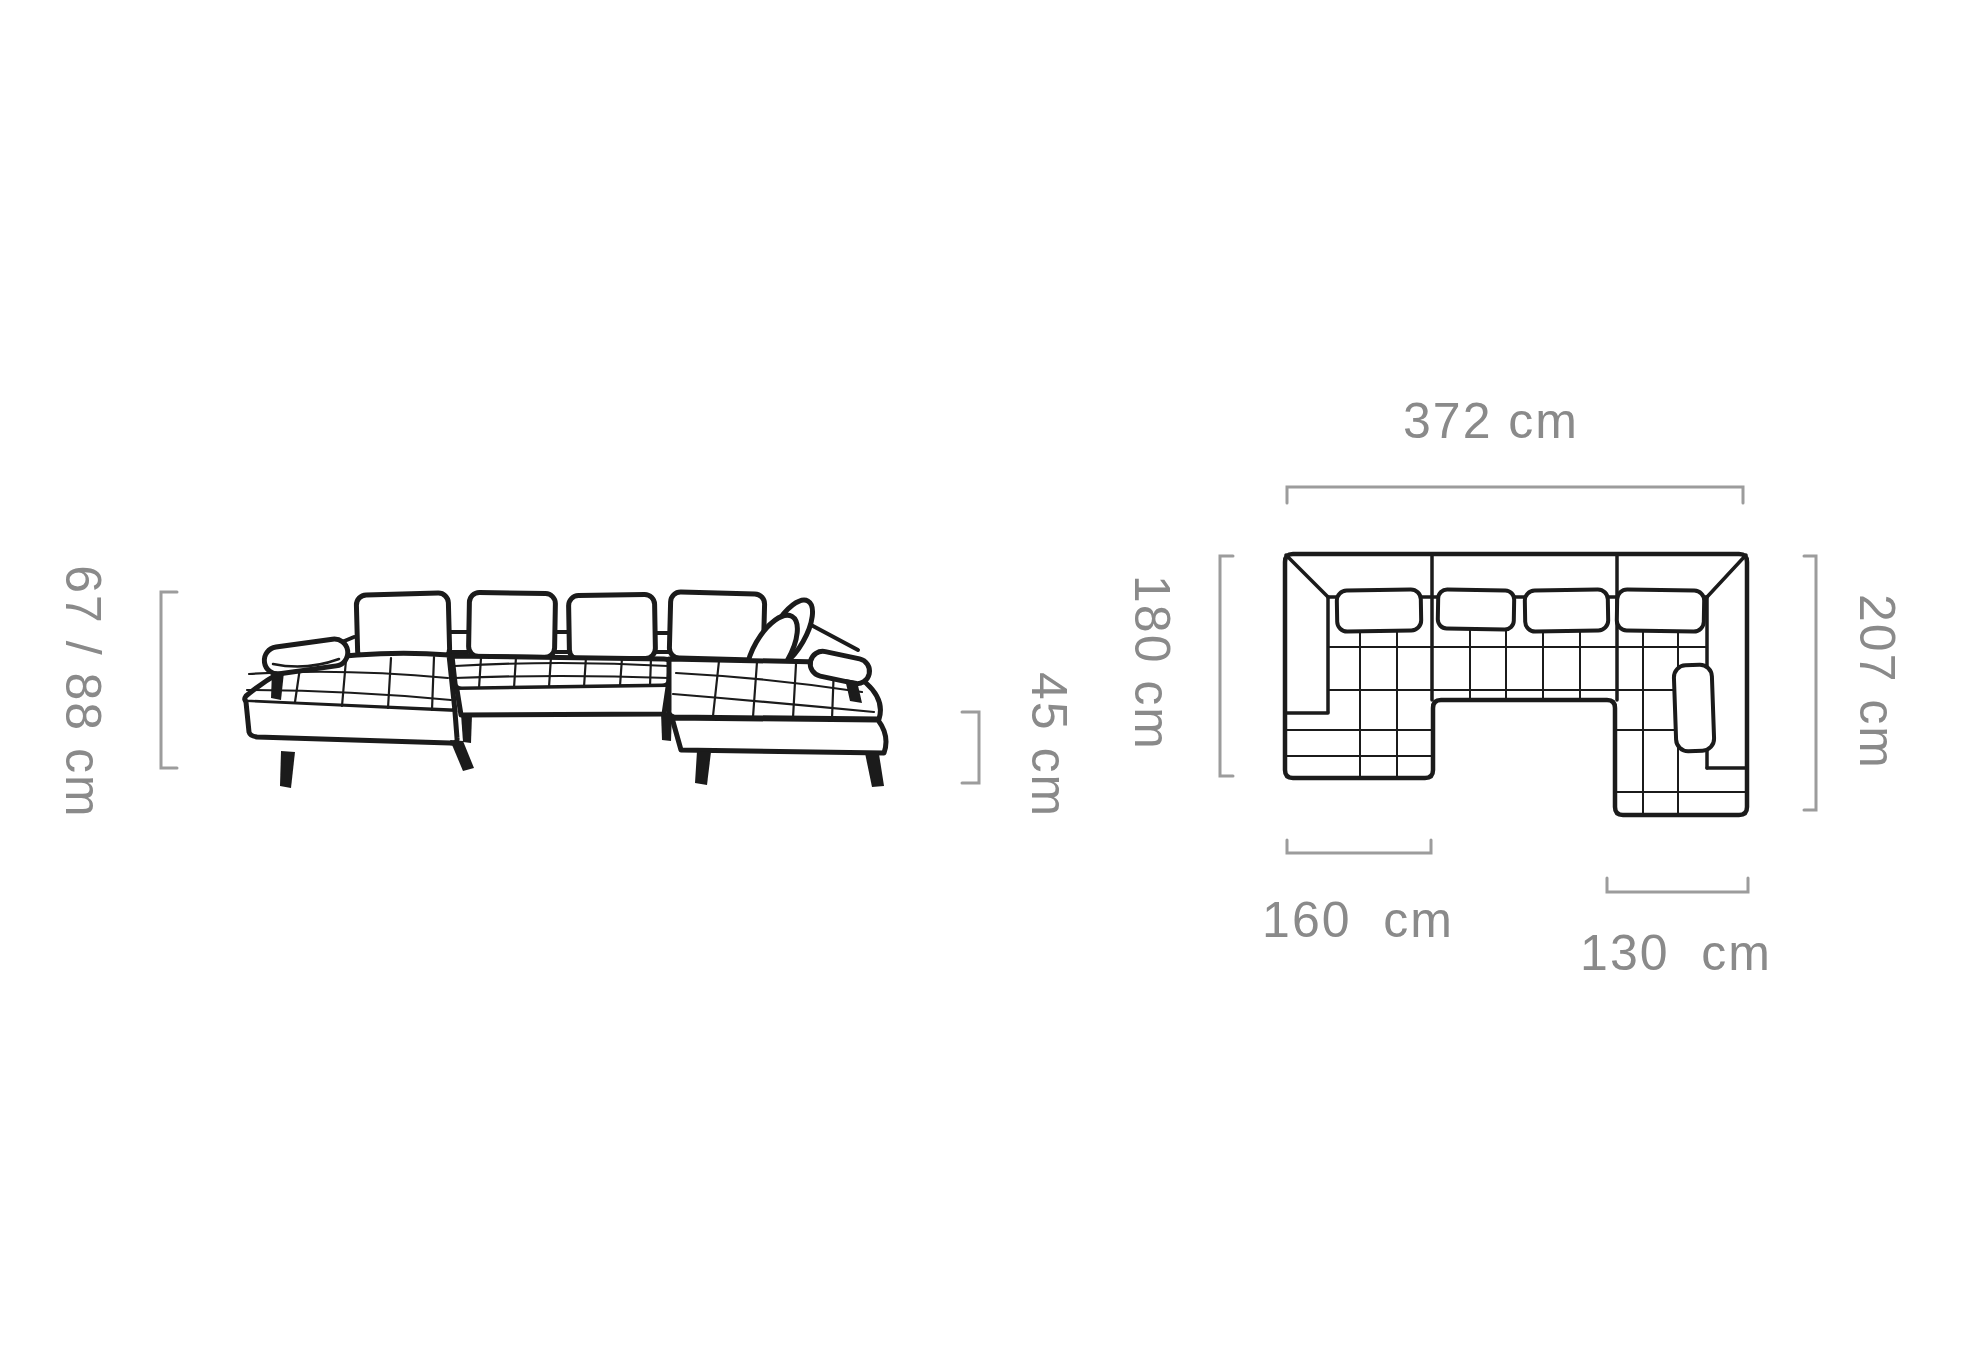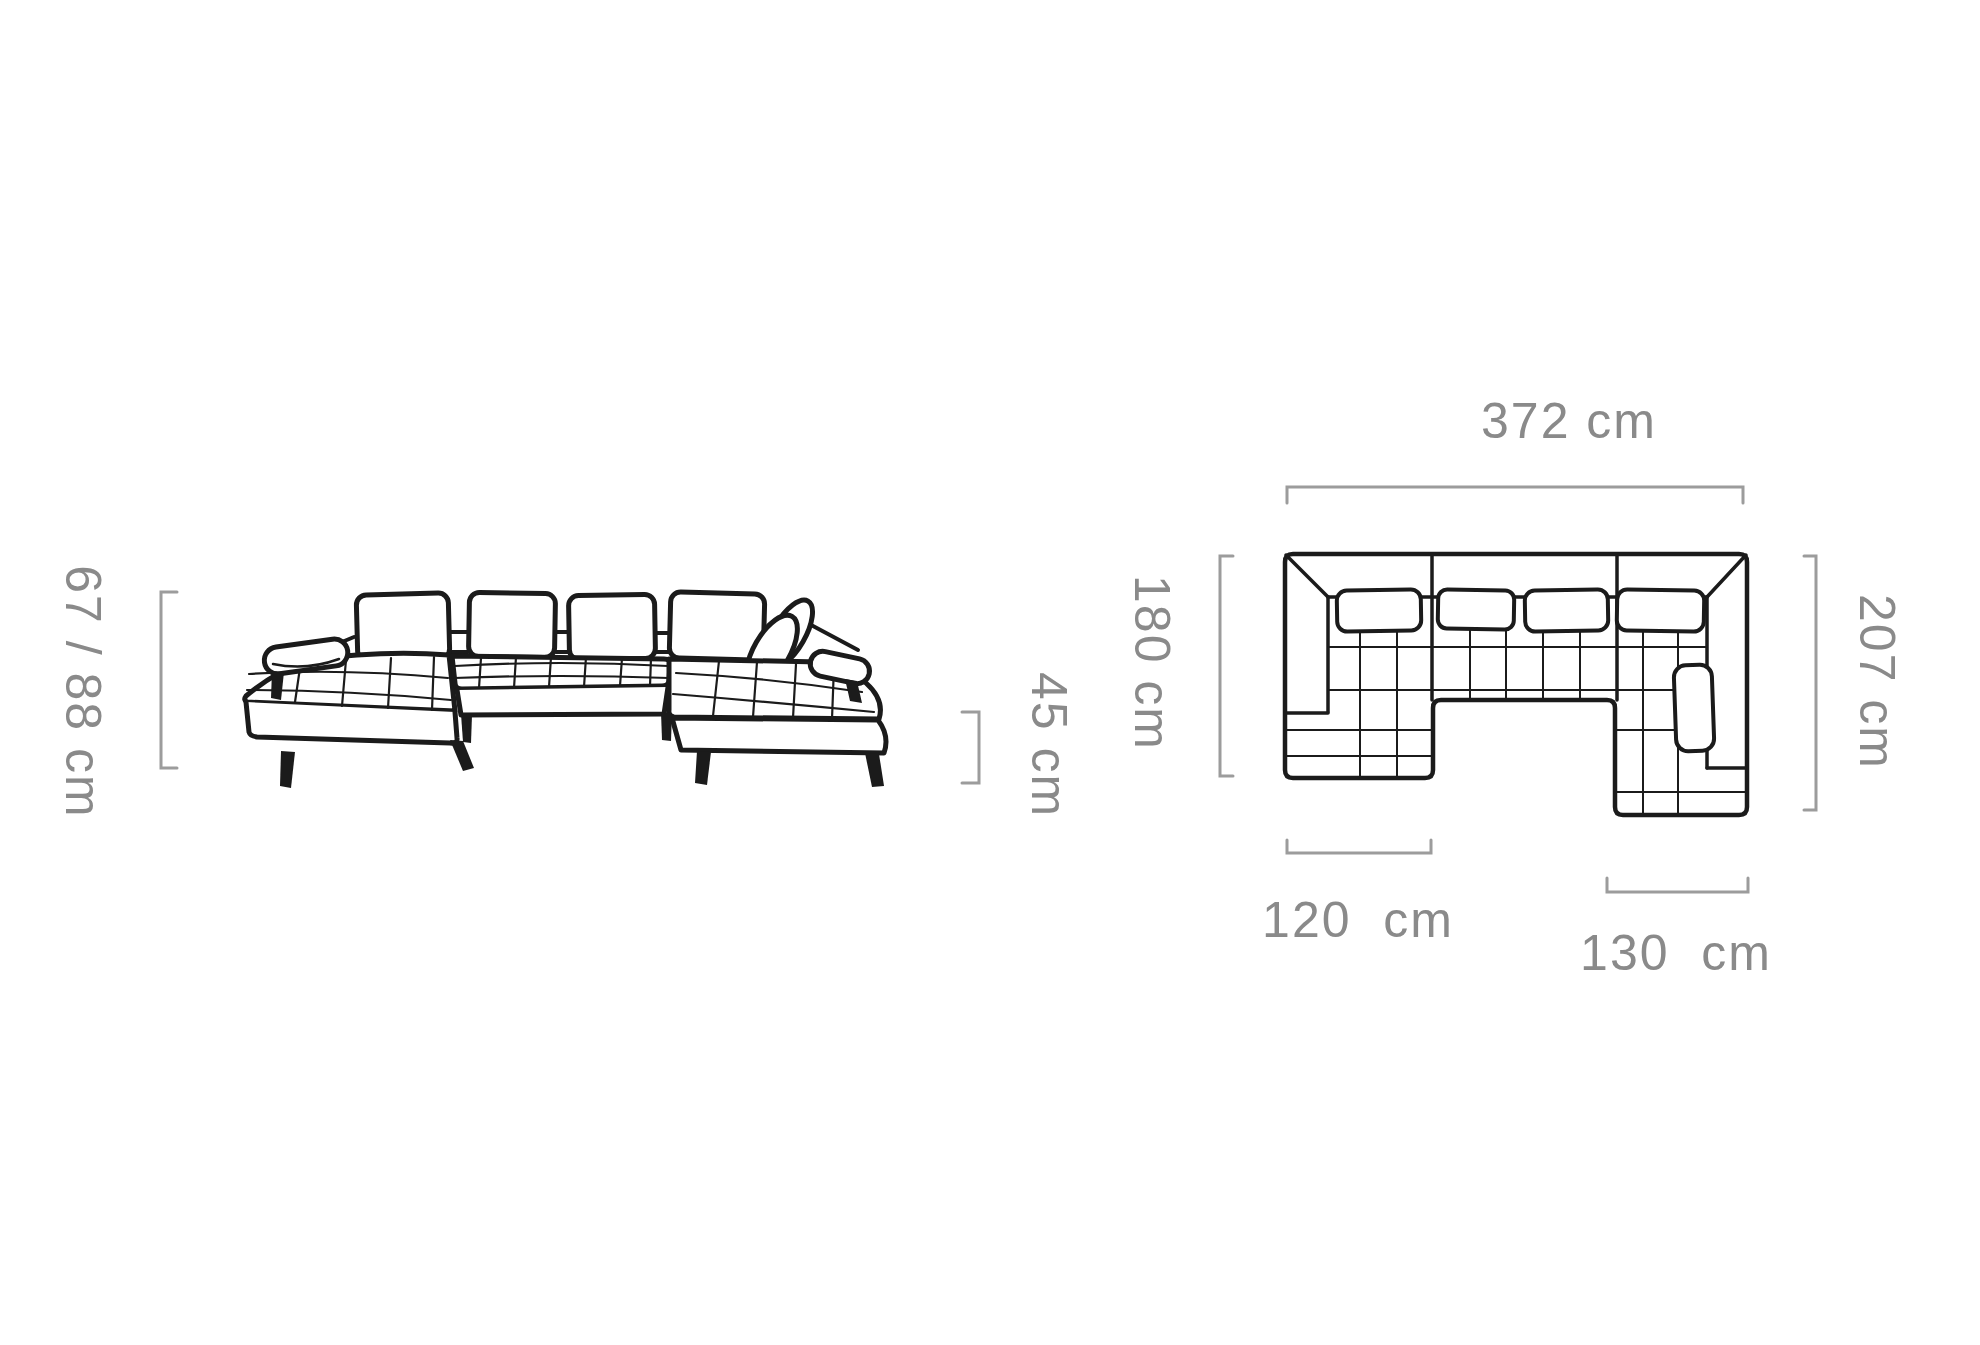--- a/index.html
+++ b/index.html
@@ -171,23 +171,23 @@
       <path d="M1804,556 L1816,556 L1816,810 L1804,810"></path>
       <path d="M1287,840 L1287,853 L1431,853 L1431,840"></path>
       <path d="M1607,878 L1607,892 L1748,892 L1748,878"></path>
     </g>
   </svg>
 
   <div class="dim-label vertical" style="left:83px;top:692px">67 / 88 cm</div>
 
   <div class="dim-label vertical" style="left:1049px;top:745px">45 cm</div>
 
-  <div class="dim-label" style="left:1569px;top:421px">372 cm</div>
+  <div class="dim-label" style="left:1491px;top:421px">372 cm</div>
 
   <div class="dim-label vertical" style="left:1152px;top:663px">180 cm</div>
 
   <div class="dim-label vertical" style="left:1877px;top:682px">207 cm</div>
 
-  <div class="dim-label" style="left:1358px;top:920px">120  cm</div>
+  <div class="dim-label" style="left:1358px;top:920px">160  cm</div>
 
   <div class="dim-label" style="left:1676px;top:953px">130  cm</div>
 
 </div>
 
 </body></html>

